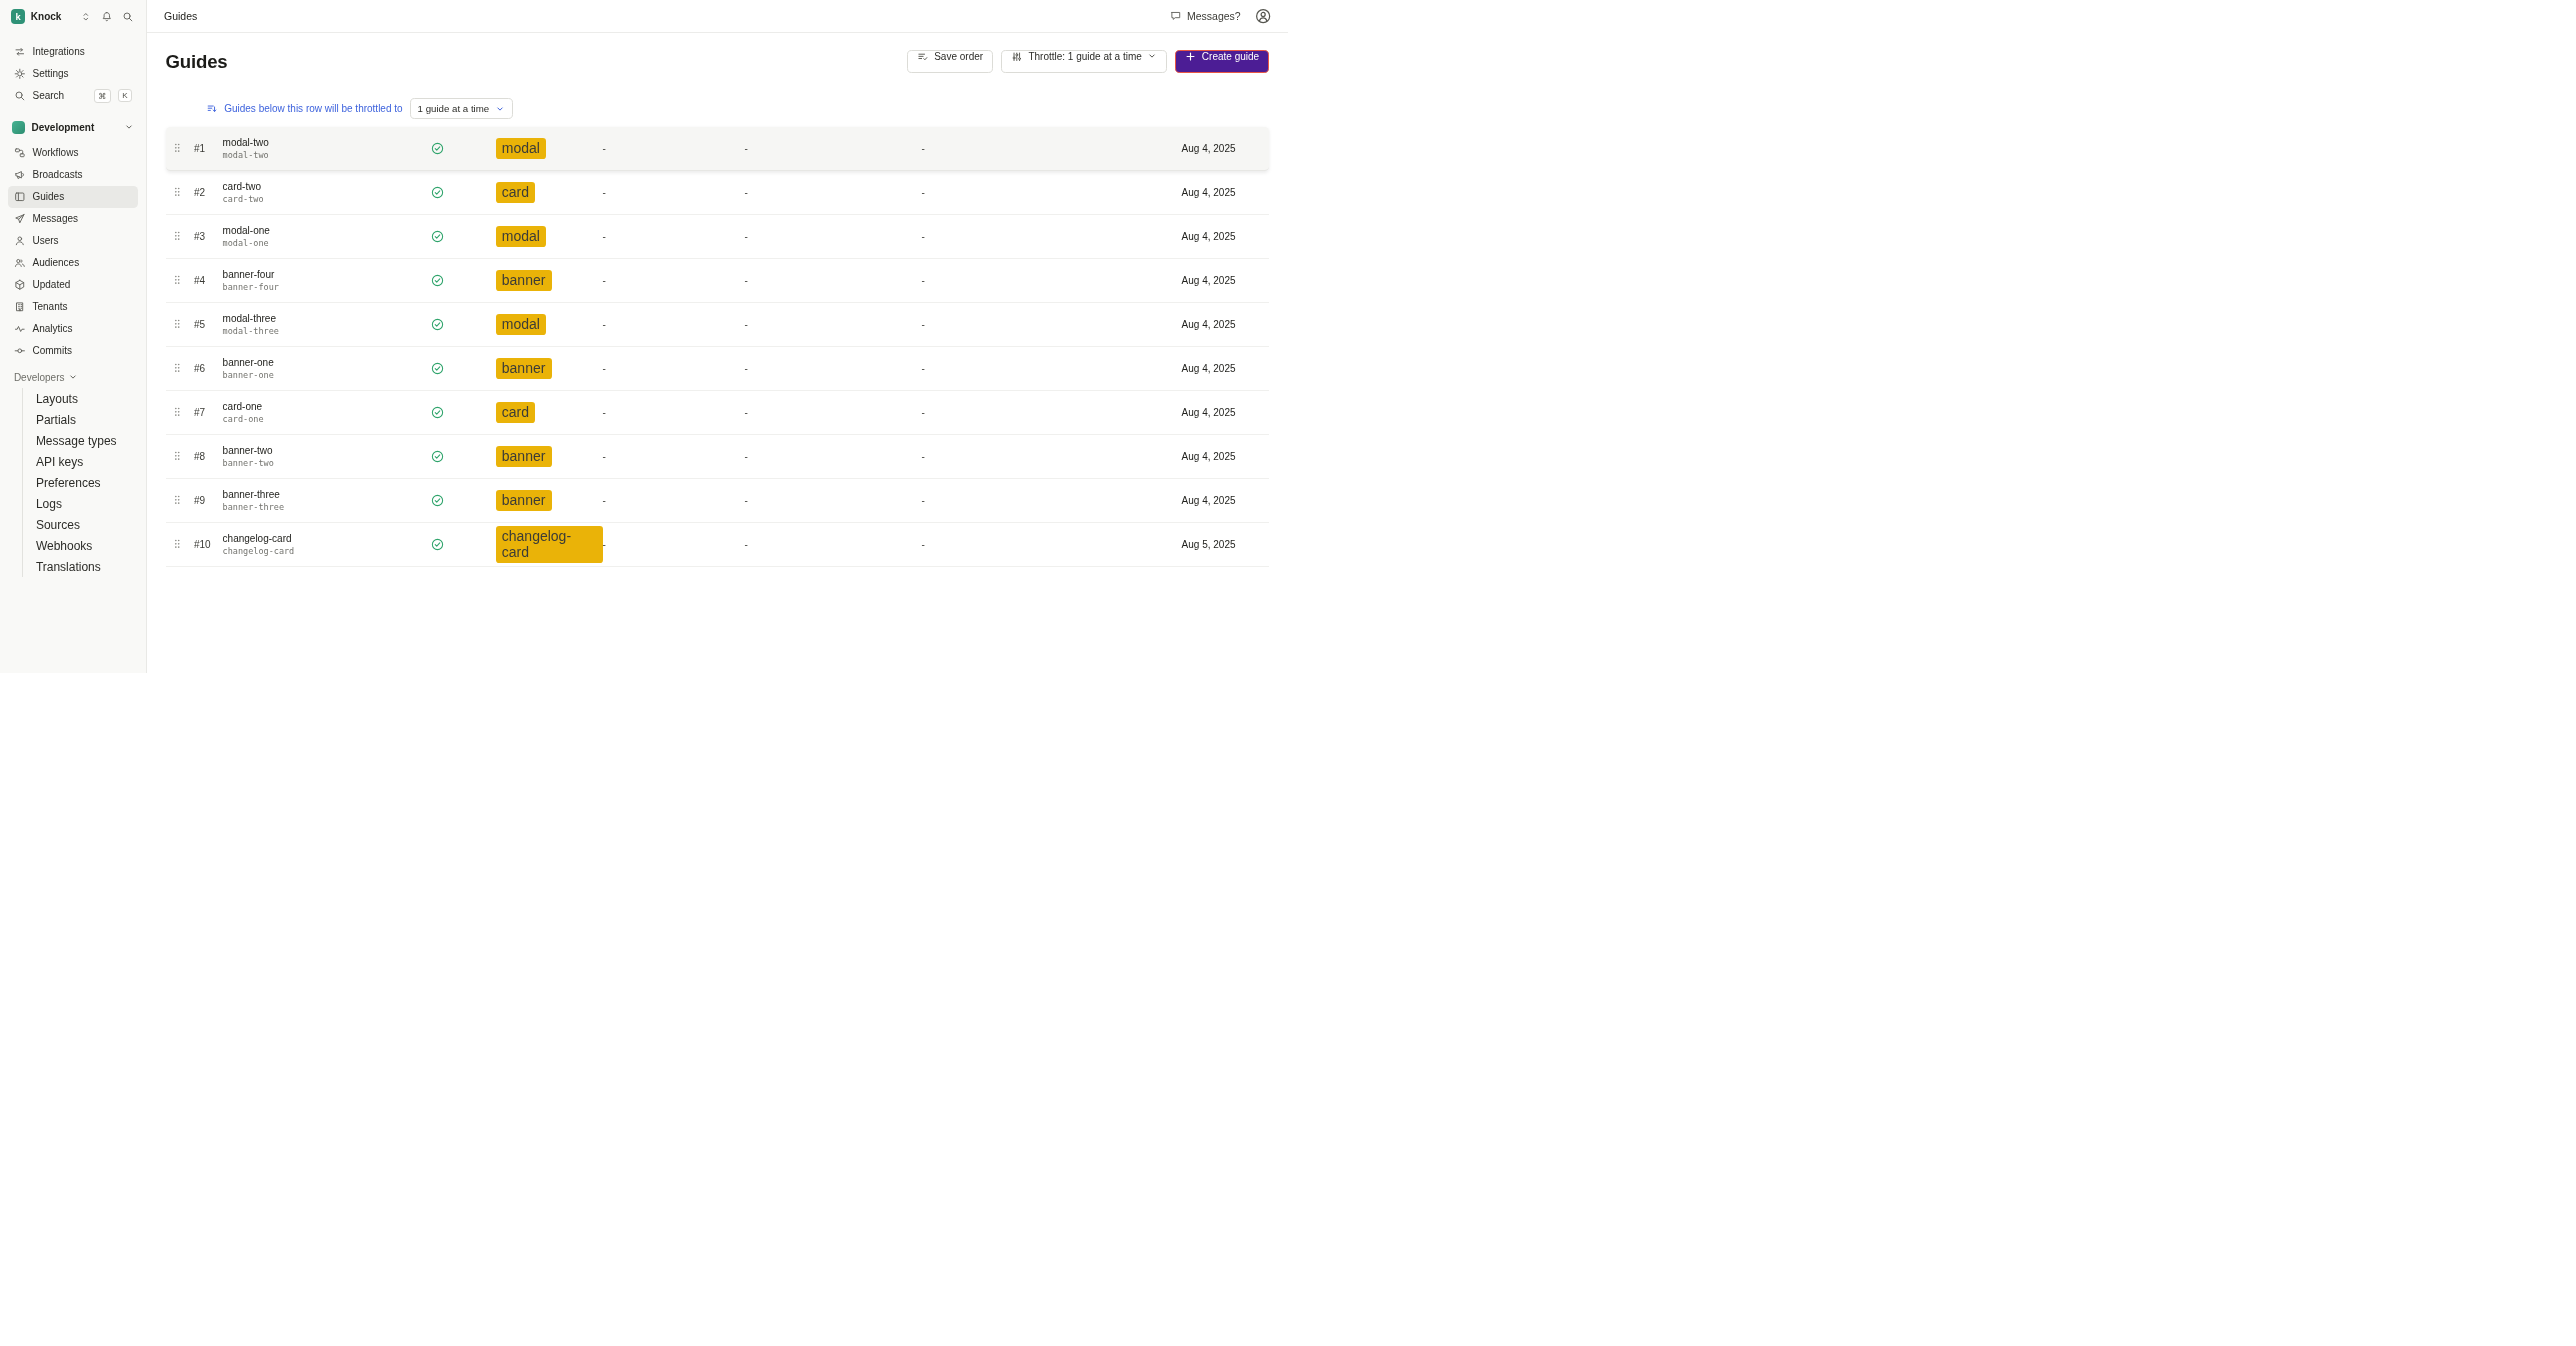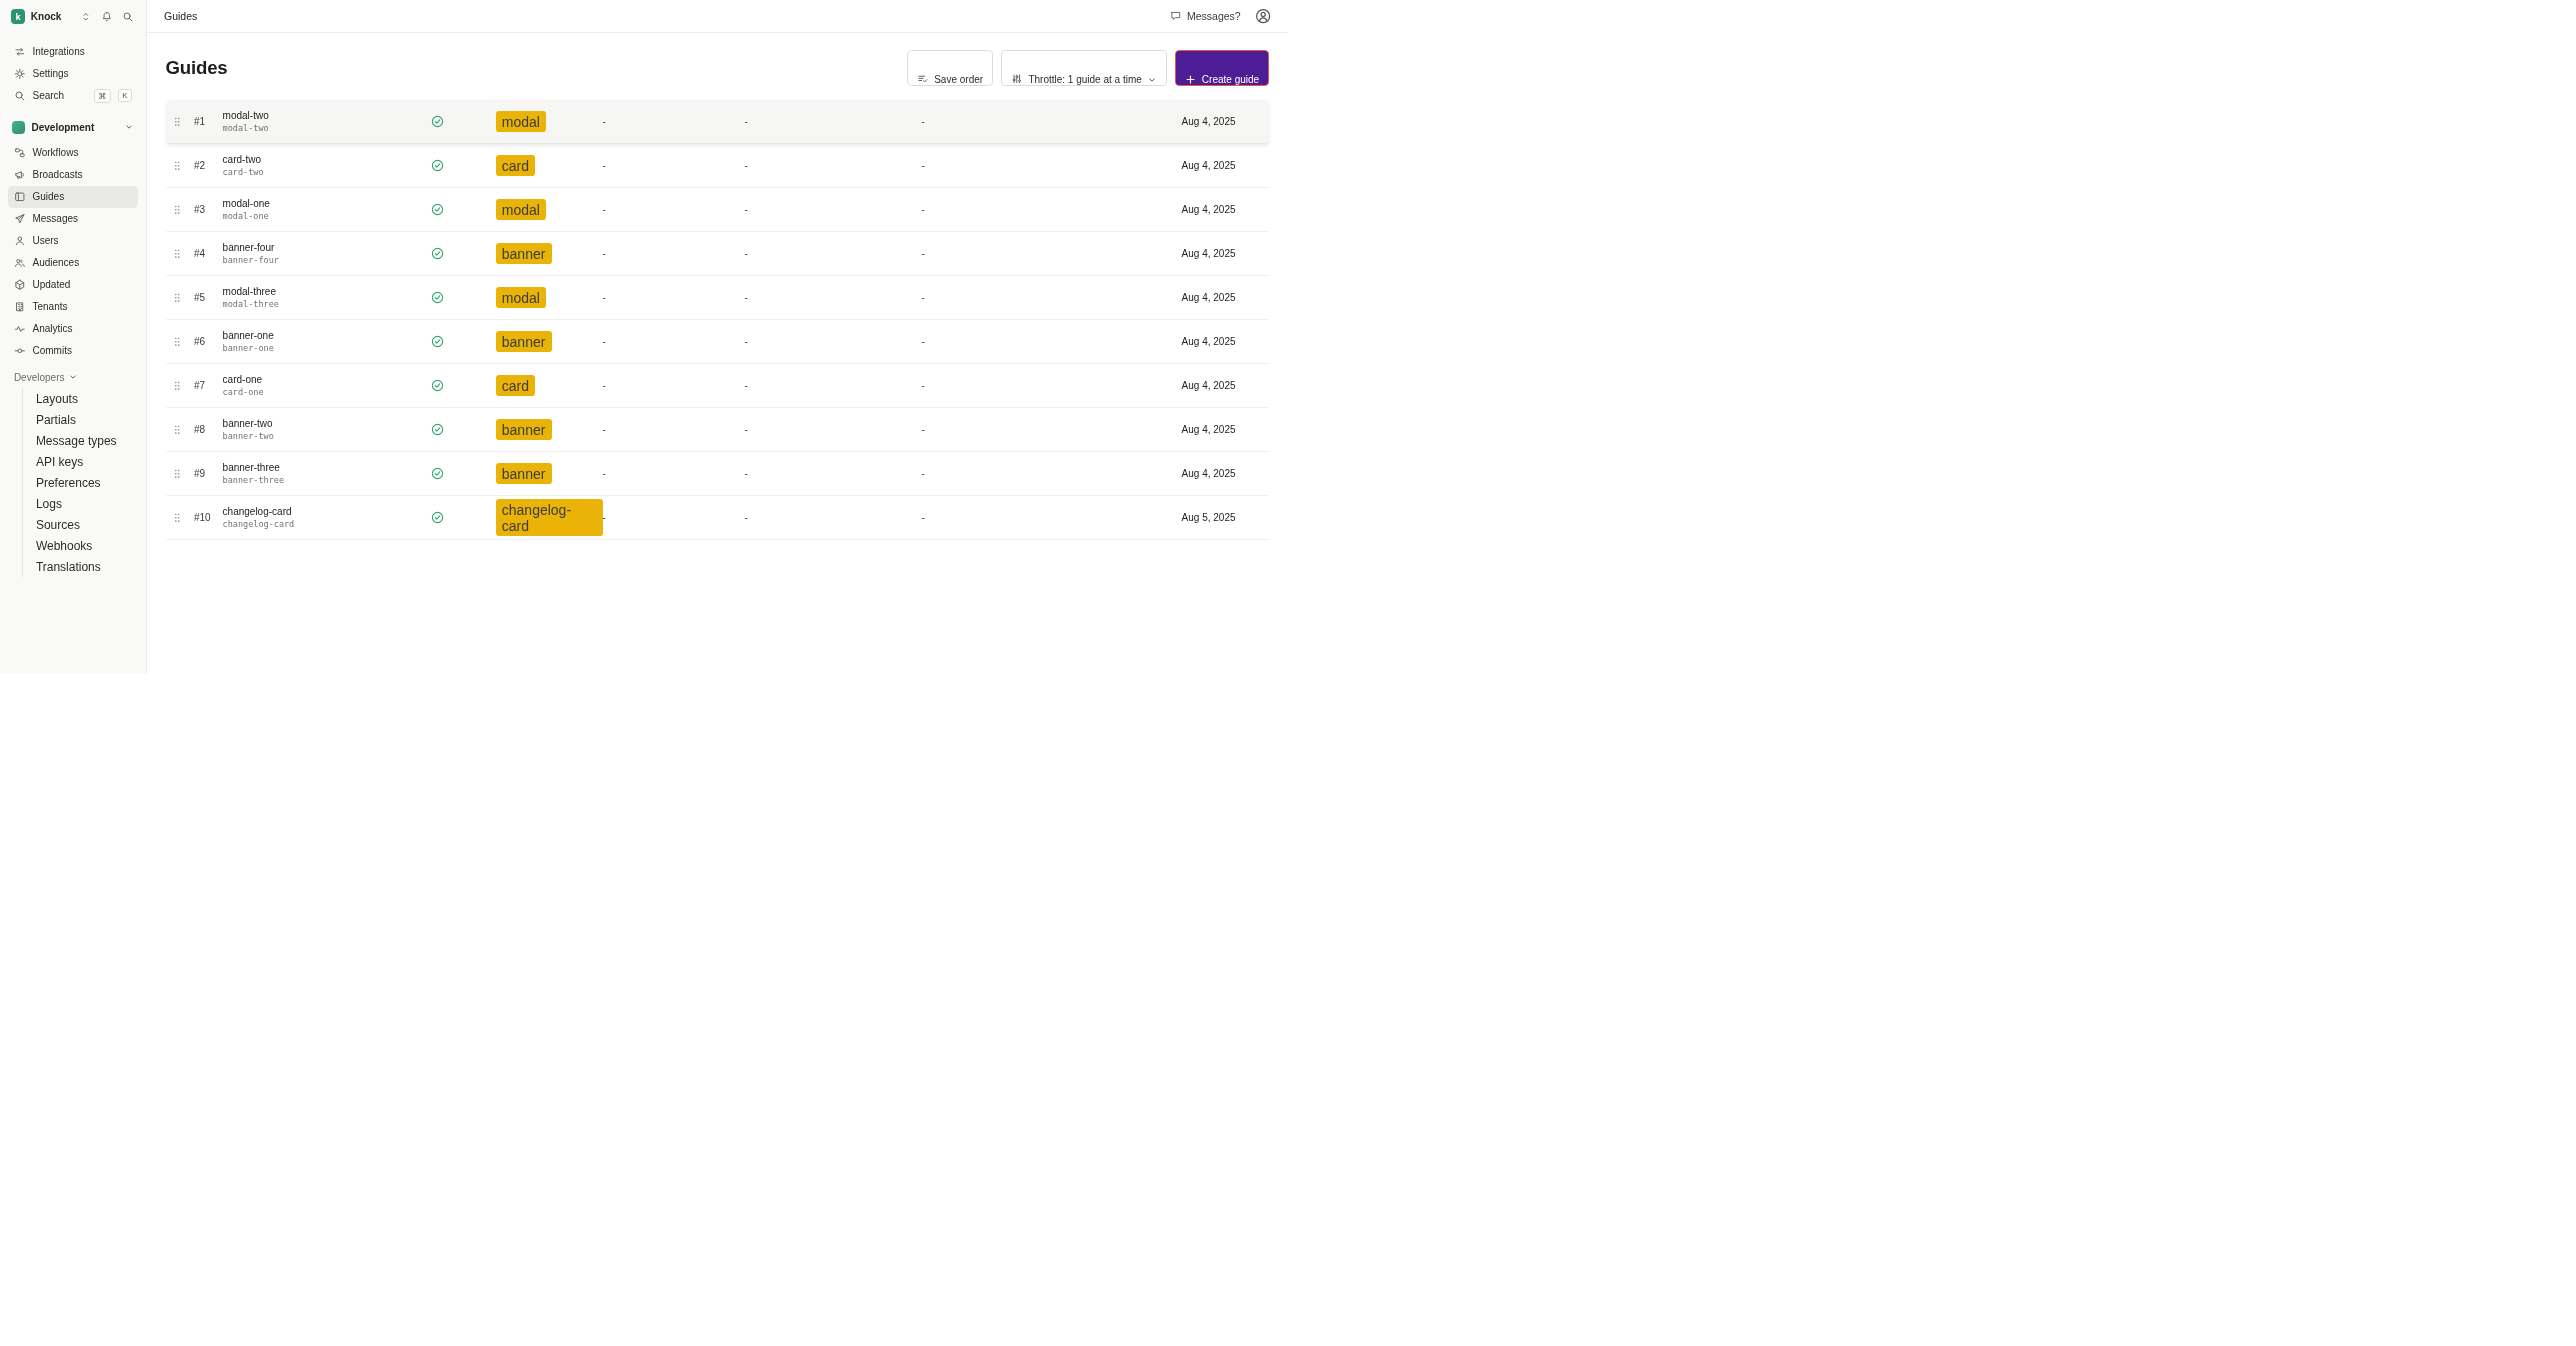--- a/index.html
+++ b/index.html
@@ -82,22 +82,22 @@
   .topbar .crumb { font-size: 10.5px; color: #23231f; }
   .topbar-right { display: flex; align-items: center; gap: 14px; }
   .feedback { display: flex; align-items: center; gap: 5.4px; color: #3c3c37; font-size: 10.5px; cursor: pointer; }
   .avatar-btn { cursor: pointer; color: #55554f; }
 
   .content { flex: 1; padding: 0 18.6px; overflow: hidden; }
   .page-head { display: flex; align-items: center; justify-content: space-between; padding: 17px 0 14px; }
   .page-title { font-size: 18.6px; font-weight: 700; letter-spacing: -0.2px; color: #1c1c19; }
   .actions { display: flex; align-items: center; gap: 7.7px; }
   .btn {
-    display: inline-flex; align-items: flex-end; gap: 5.4px;
-    height: 36px; padding: 0 9.3px;
+    display: inline-flex; align-items: flex-start; gap: 5.4px;
+    height: 23px; padding: 0 9.3px;
     border: 0.8px solid #dcdcd7; border-radius: 4.6px;
     background: #fff; color: #2c2c28; font-size: 10px; cursor: pointer; white-space: nowrap;
   }
   .btn .icon { color: #55554f; }
   .btn.primary { background: #4c1d95; border-color: #e95744; color: #fff; font-weight: 500; }
   .btn.primary .icon { color: #fff; }
 
   
   .table { --cols: 23px 34px 201px 36px 143px 142px 177px 260px 1fr; }
   .thead {
@@ -414,20 +414,37 @@
                 </svg>
               </span>
             <span>Create guide</span>
           </button>
         </div>
       </div>
 
       <div class="table">
 
 
+        <div class="divider-row">
+          <span class="icon">
+              <svg width="11.6" height="11.6" viewBox="0 0 16 16" fill="none" stroke="currentColor" stroke-width="1.3" stroke-linecap="round" stroke-linejoin="round">
+                <path d="M3 4.2h7M3 7.2h5M3 10.2h3"></path>
+                <path d="M11.8 5.5v6M10 9.7l1.8 1.9 1.8-1.9"></path>
+              </svg>
+            </span>
+          <span class="divider-link">Guides below this row will be throttled to</span>
+          <span class="mini-select">
+            <span>1 guide at a time</span>
+            <span class="icon">
+                <svg width="10" height="10" viewBox="0 0 16 16" fill="none" stroke="currentColor" stroke-width="1.6" stroke-linecap="round" stroke-linejoin="round">
+                  <path d="M4.5 6.3L8 9.8l3.5-3.5"></path>
+                </svg>
+              </span>
+          </span>
+        </div>
 
         <div>
             <div class="trow highlight">
     <span class="cell handle">
                 <svg width="8.5" height="11.6" viewBox="0 0 10 16" fill="currentColor">
                   <circle cx="3" cy="3.5" r="1.15"></circle>
                   <circle cx="7" cy="3.5" r="1.15"></circle>
                   <circle cx="3" cy="8" r="1.15"></circle>
                   <circle cx="7" cy="8" r="1.15"></circle>
                   <circle cx="3" cy="12.5" r="1.15"></circle>

